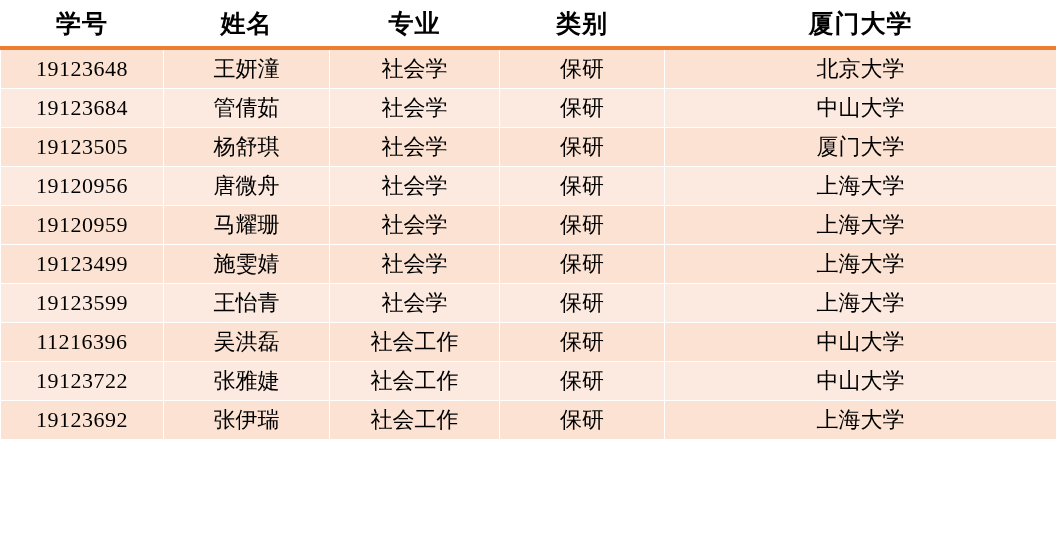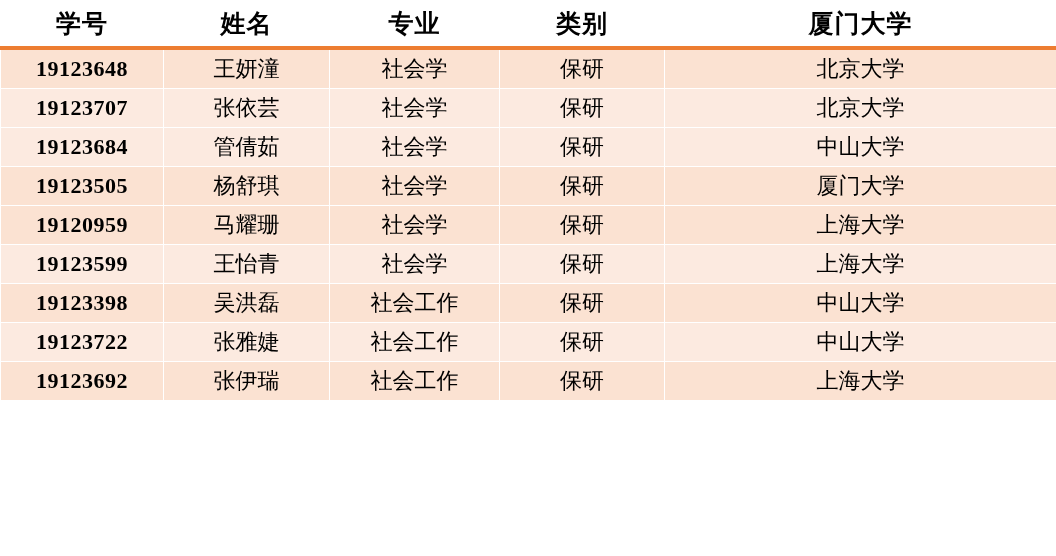--- a/index.html
+++ b/index.html
@@ -55,21 +55,20 @@
     background: #FBE2D2;
     border-top: 1px solid #ffffff;
     border-bottom: 1px solid #ffffff;
   }
   tbody tr.alt td {
     background: #FCEAE0;
   }
   tbody td.num {
     font-family: "Liberation Serif", serif;
     letter-spacing: 0.5px;
-    font-weight: bold;
   }
 </style>
 </head>
 <body>
 
 <div class="table-wrap">
   <table class="roster">
     <colgroup>
       <col class="c0">
         <col class="c1">
@@ -88,56 +87,63 @@
     </thead>
     <tbody>
       <tr>
         <td class="num">19123648</td>
         <td>王妍潼</td>
         <td>社会学</td>
         <td>保研</td>
         <td>北京大学</td>
       </tr>
       <tr class="alt">
-        <td class="num">19123707</td>
-        <td>张依芸</td>
-        <td>社会学</td>
-        <td>保研</td>
-        <td>北京大学</td>
-      </tr>
-      <tr class="alt">
         <td class="num">19123684</td>
         <td>管倩茹</td>
         <td>社会学</td>
         <td>保研</td>
         <td>中山大学</td>
       </tr>
       <tr>
         <td class="num">19123505</td>
         <td>杨舒琪</td>
         <td>社会学</td>
         <td>保研</td>
         <td>厦门大学</td>
       </tr>
+      <tr class="alt">
+        <td class="num">19120956</td>
+        <td>唐微舟</td>
+        <td>社会学</td>
+        <td>保研</td>
+        <td>上海大学</td>
+      </tr>
       <tr>
         <td class="num">19120959</td>
         <td>马耀珊</td>
+        <td>社会学</td>
+        <td>保研</td>
+        <td>上海大学</td>
+      </tr>
+      <tr>
+        <td class="num">19123499</td>
+        <td>施雯婧</td>
         <td>社会学</td>
         <td>保研</td>
         <td>上海大学</td>
       </tr>
       <tr class="alt">
         <td class="num">19123599</td>
         <td>王怡青</td>
         <td>社会学</td>
         <td>保研</td>
         <td>上海大学</td>
       </tr>
       <tr>
-        <td class="num">19123398</td>
+        <td class="num">11216396</td>
         <td>吴洪磊</td>
         <td>社会工作</td>
         <td>保研</td>
         <td>中山大学</td>
       </tr>
       <tr class="alt">
         <td class="num">19123722</td>
         <td>张雅婕</td>
         <td>社会工作</td>
         <td>保研</td>

